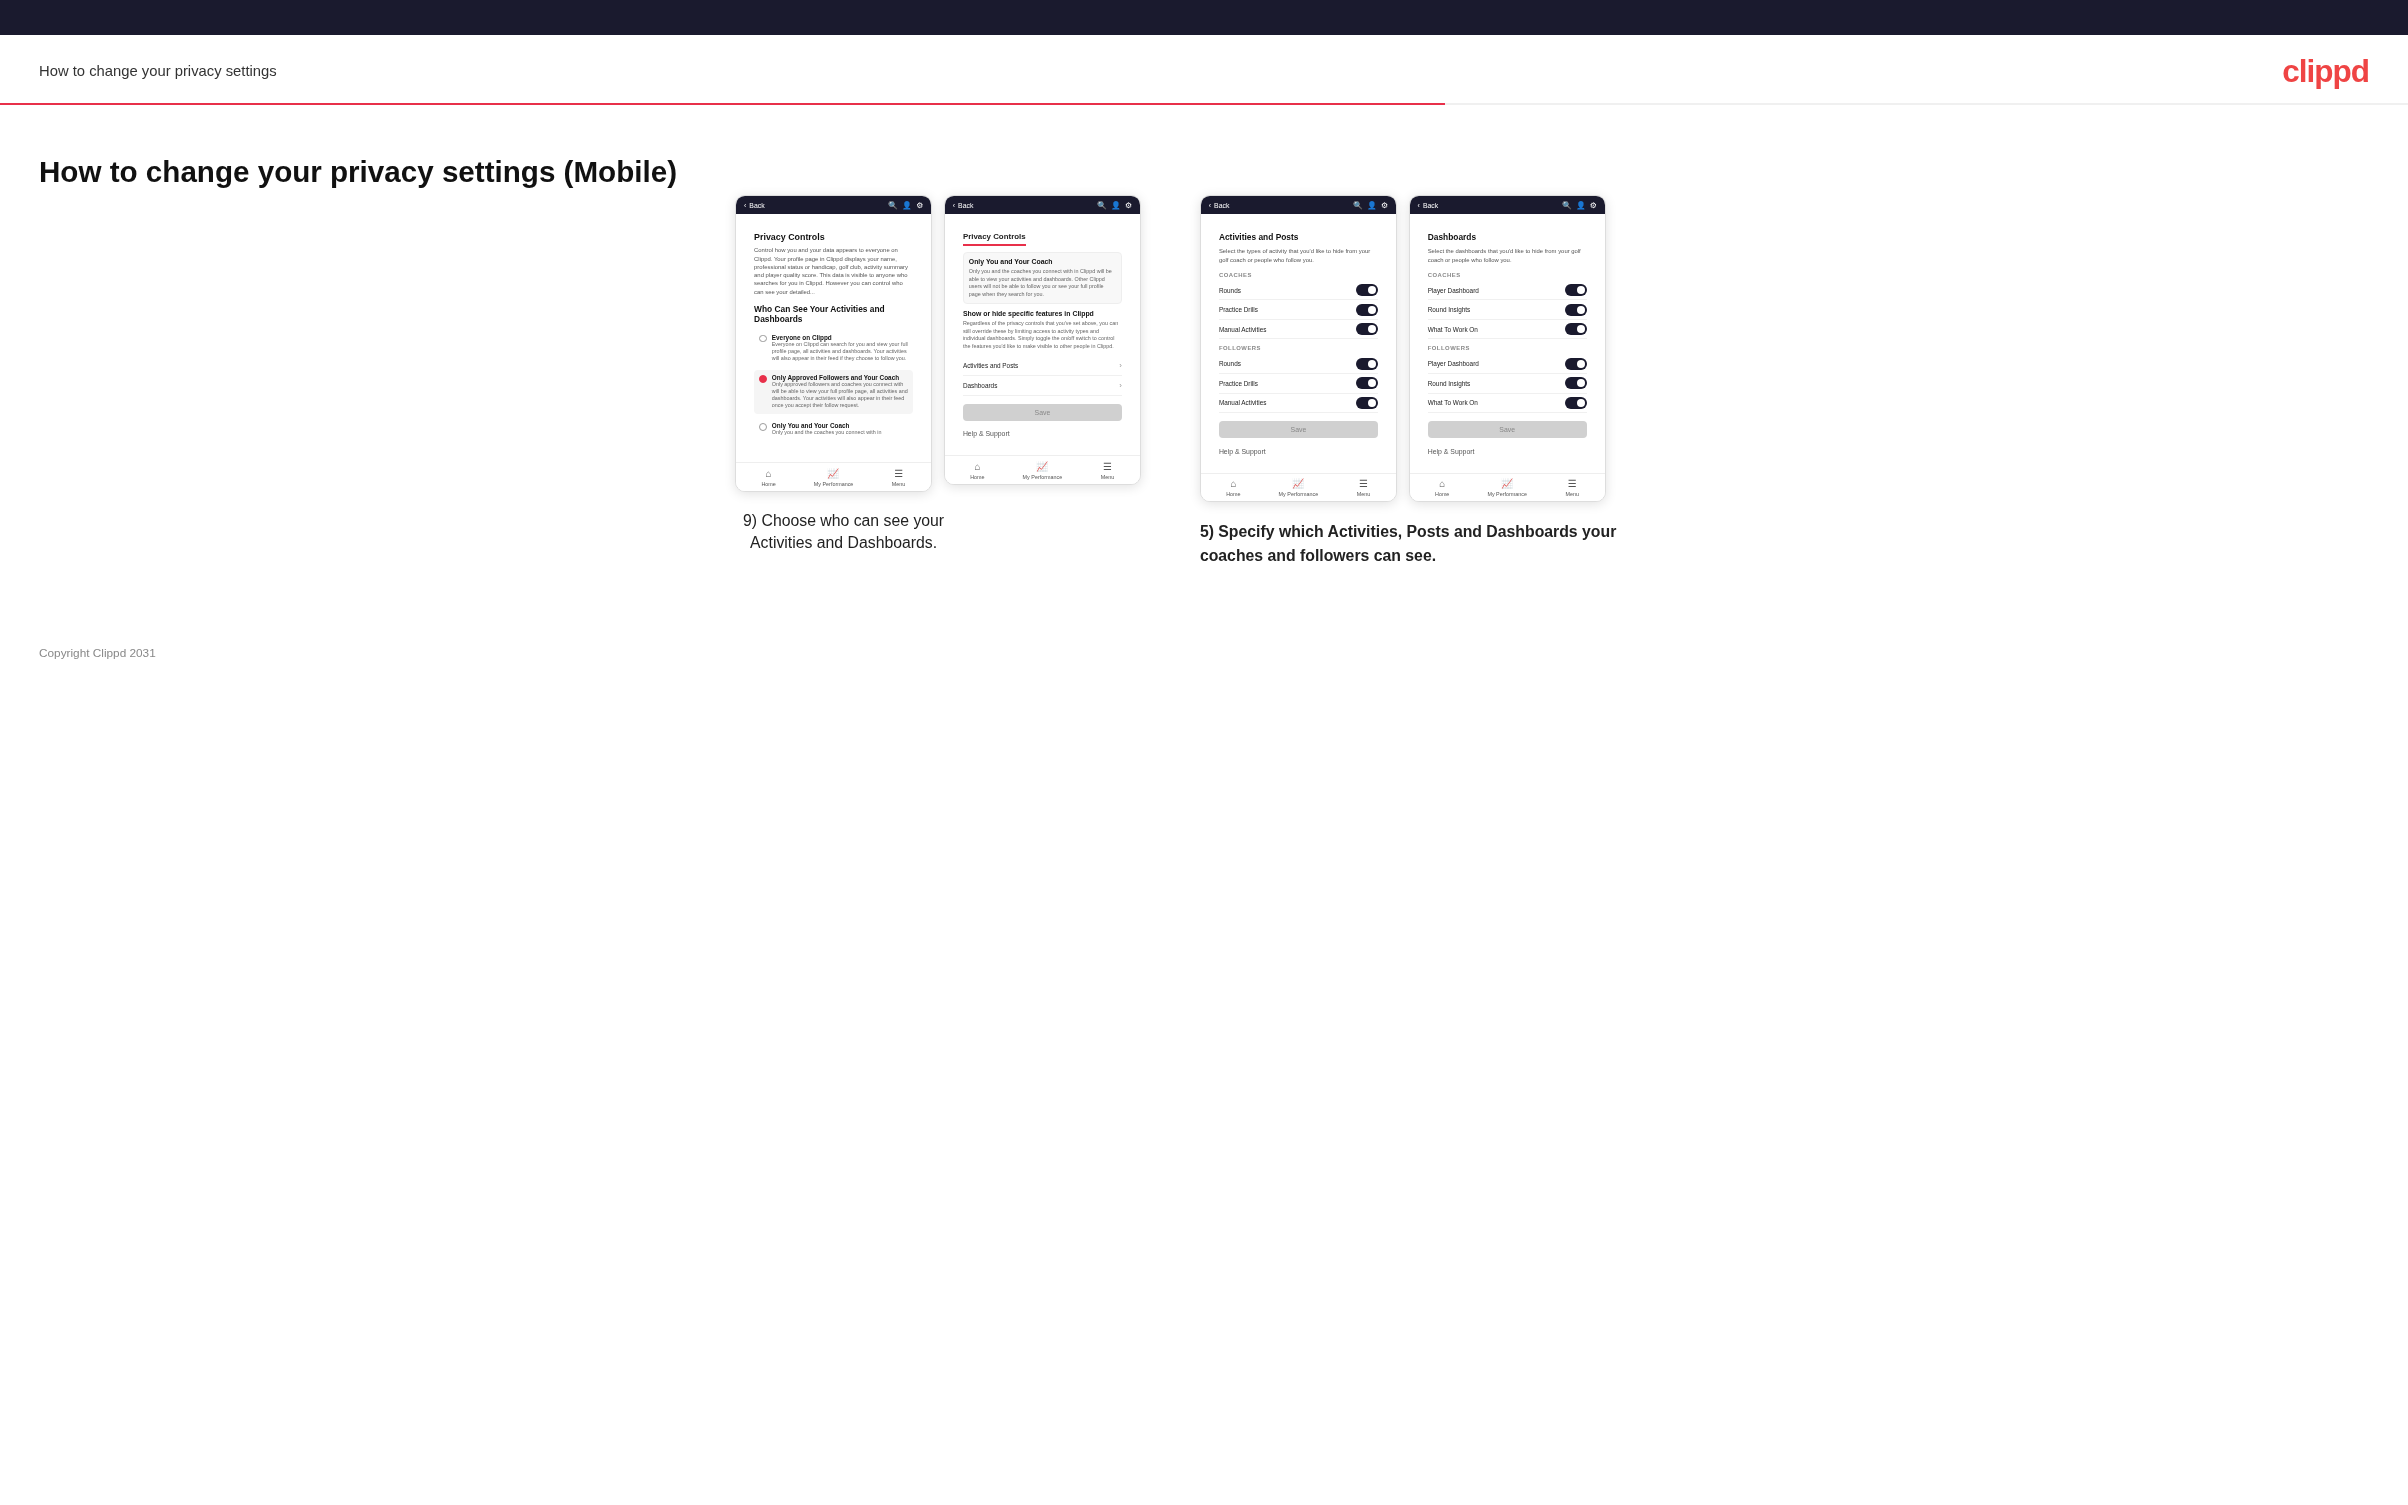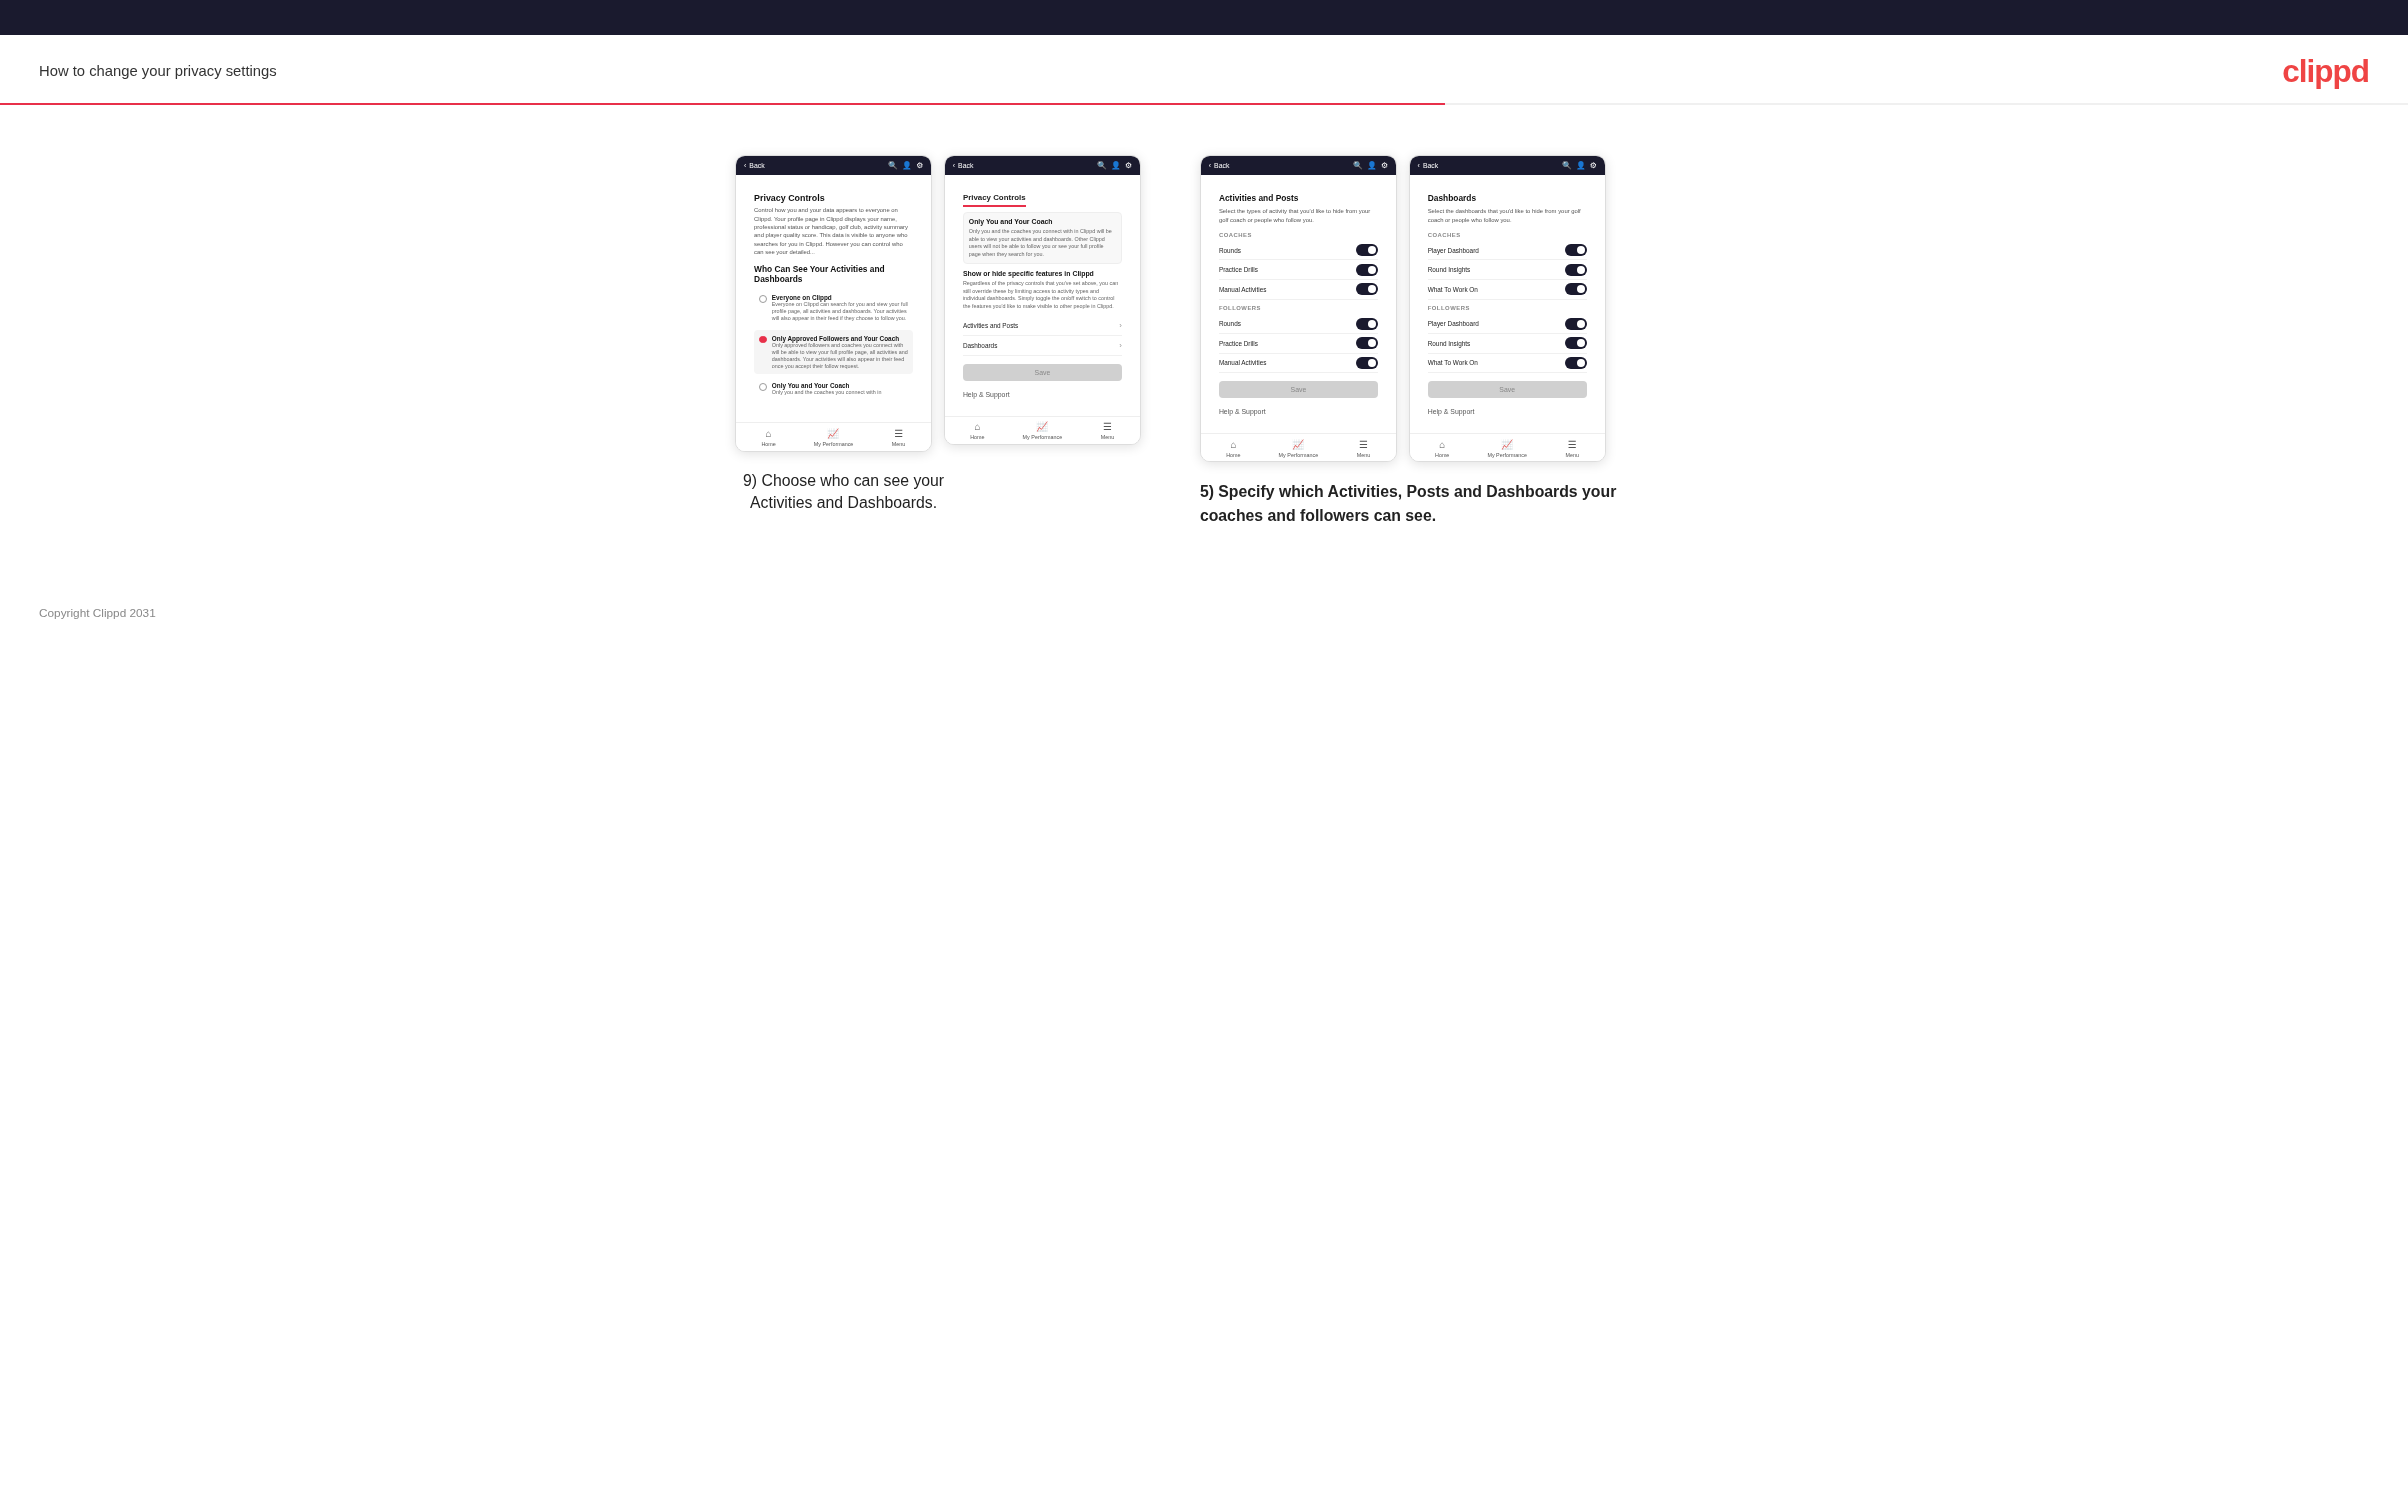--- a/index.html
+++ b/index.html
@@ -359,20 +359,21 @@
 
 <div class="header">
   <span class="header-title">How to change your privacy settings</span>
   <span class="logo">clippd</span>
 </div>
 
 <div class="header-divider"></div>
 
 <div class="main">
 
+  <h1 class="page-heading">How to change your privacy settings (Mobile)</h1>
 
   <div class="screenshot-section">
 
     <div class="left-group">
       <div class="phone-pair">
 
         <div class="phone">
           <div class="phone-topbar">
             <div class="phone-topbar-left">
               <span class="back-arrow">‹</span>

